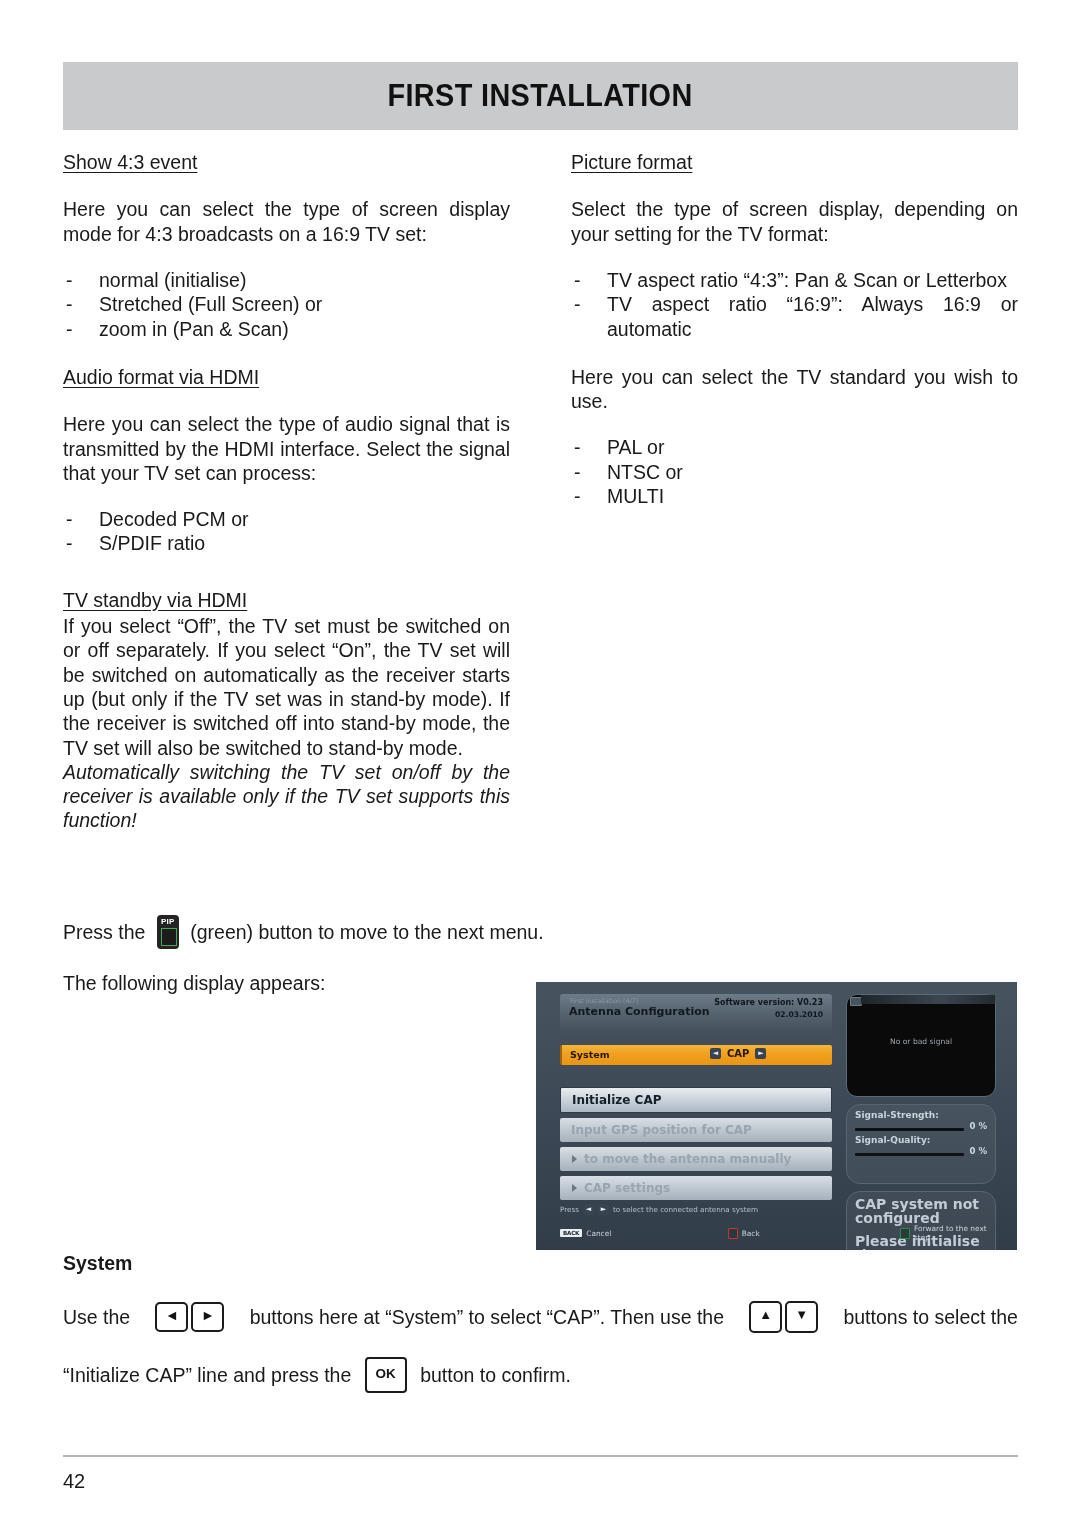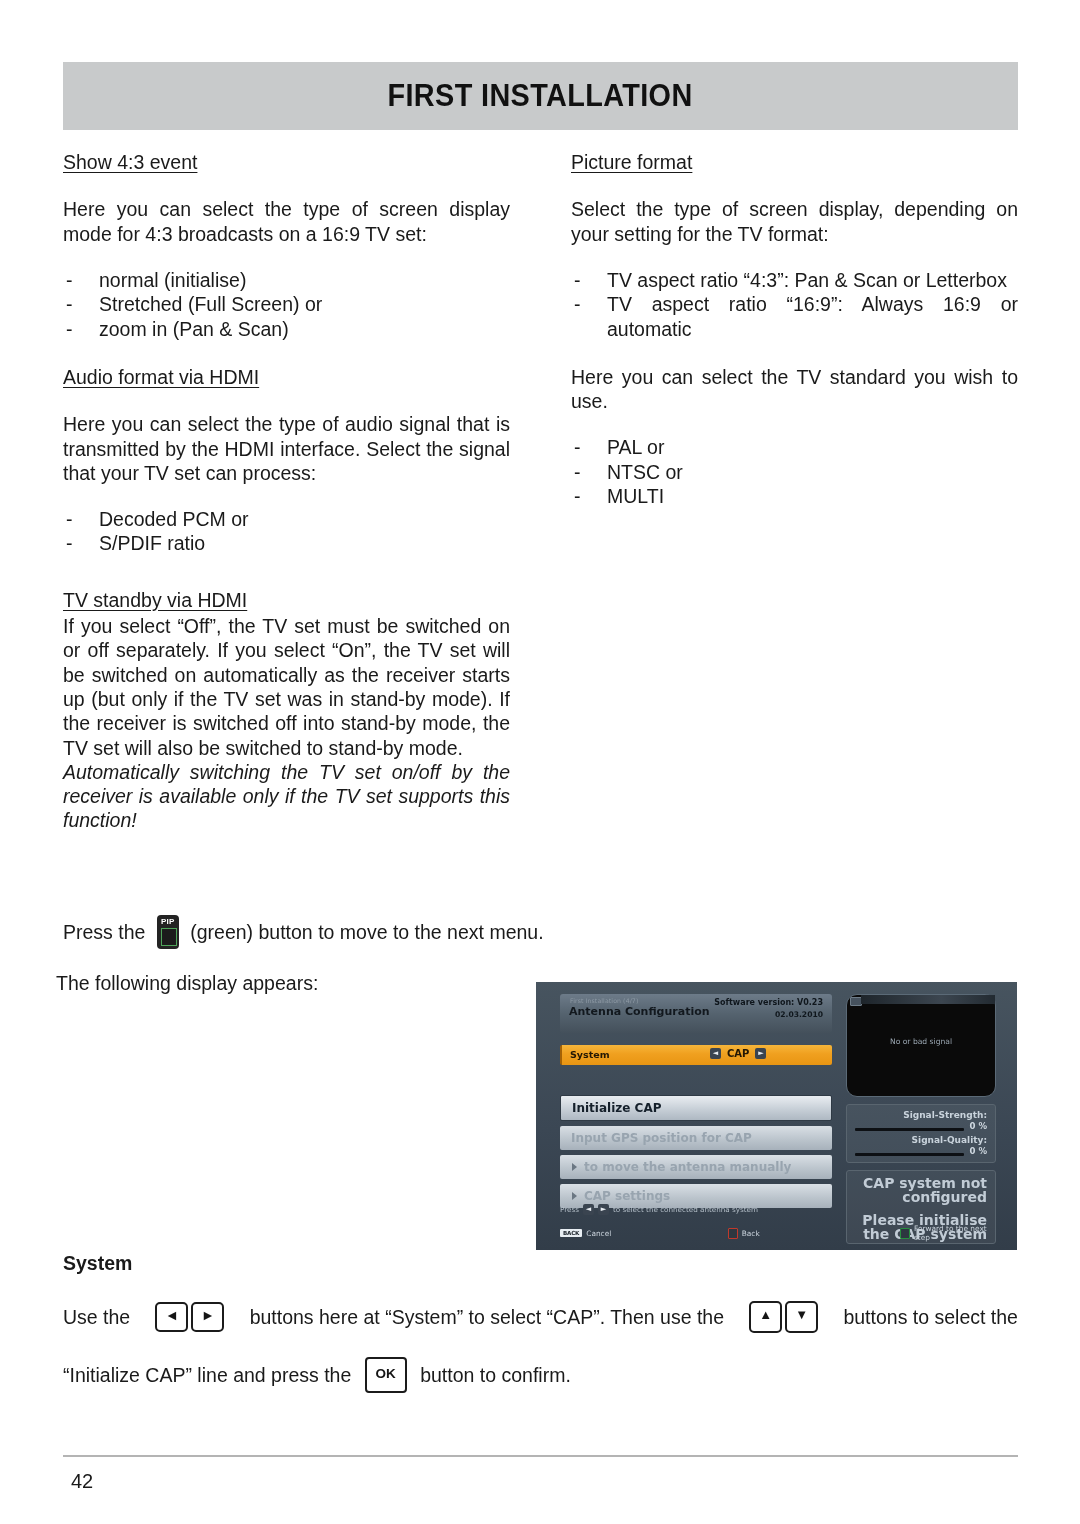--- a/index.html
+++ b/index.html
@@ -99,21 +99,21 @@
   }
   .press-line {
     font-size: 19.5px;
     line-height: 26px;
     display: flex;
     align-items: center;
   }
   .press-line .txt { white-space: pre; }
   .following {
     position: absolute;
-    left: 56px;
+    left: 63px;
     top: 972px;
     font-size: 19.5px;
   }
 
   .pip-key {
     display: inline-block;
     width: 22px;
     height: 34px;
     background: #232323;
     border-radius: 4px;
@@ -229,21 +229,21 @@
     font-size: 7px;
     line-height: 11px;
     text-align: center;
   }
   .osd-system-row .val {
     font-size: 10px;
     font-weight: bold;
     color: #231704;
   }
 
-  .osd-menu { margin-top: 30px; }
+  .osd-menu { margin-top: 22px; }
   .osd-item {
     height: 24px;
     border-radius: 2px;
     margin-bottom: 5px;
     position: relative;
     background: linear-gradient(180deg,#e9edf1 0%,#c7cfd7 55%,#aeb8c2 100%);
   }
   .osd-item.sel {
     background: linear-gradient(180deg,#e9edf1 0%,#c7cfd7 55%,#aeb8c2 100%);
     border: 1px solid #2b3views;
@@ -310,23 +310,22 @@
     top: 42px;
     text-align: center;
     font-size: 7.6px;
     color: #9aa6b1;
   }
 
   .osd-panel {
     margin-top: 7px;
     background: rgba(255,255,255,0.055);
     border: 1px solid #59656f;
-    border-radius: 3px;
-    padding: 5px 8px 2px 8px;
-    text-align: right;
+    border-radius: 14px;
+    padding: 5px 8px 23px 8px;
   }
   .osd-panel .slabel {
     font-size: 9px;
     font-weight: bold;
     color: #c9d3dc;
     margin-bottom: 1px;
   }
   .osd-bar-row {
     display: flex;
     align-items: flex-end;
@@ -459,21 +458,20 @@
     width: 955px;
     height: 2px;
     background: #b4b4b4;
   }
   .page-no {
     position: absolute;
     left: 63px;
     top: 1470px;
     font-size: 20px;
     color: #1a1a1a;
-    margin-left: 8px;
   }
 </style>
 </head>
 <body>
 
 <div class="page-header">
   <div class="title">FIRST INSTALLATION</div>
 </div>
 
 <div class="columns">

